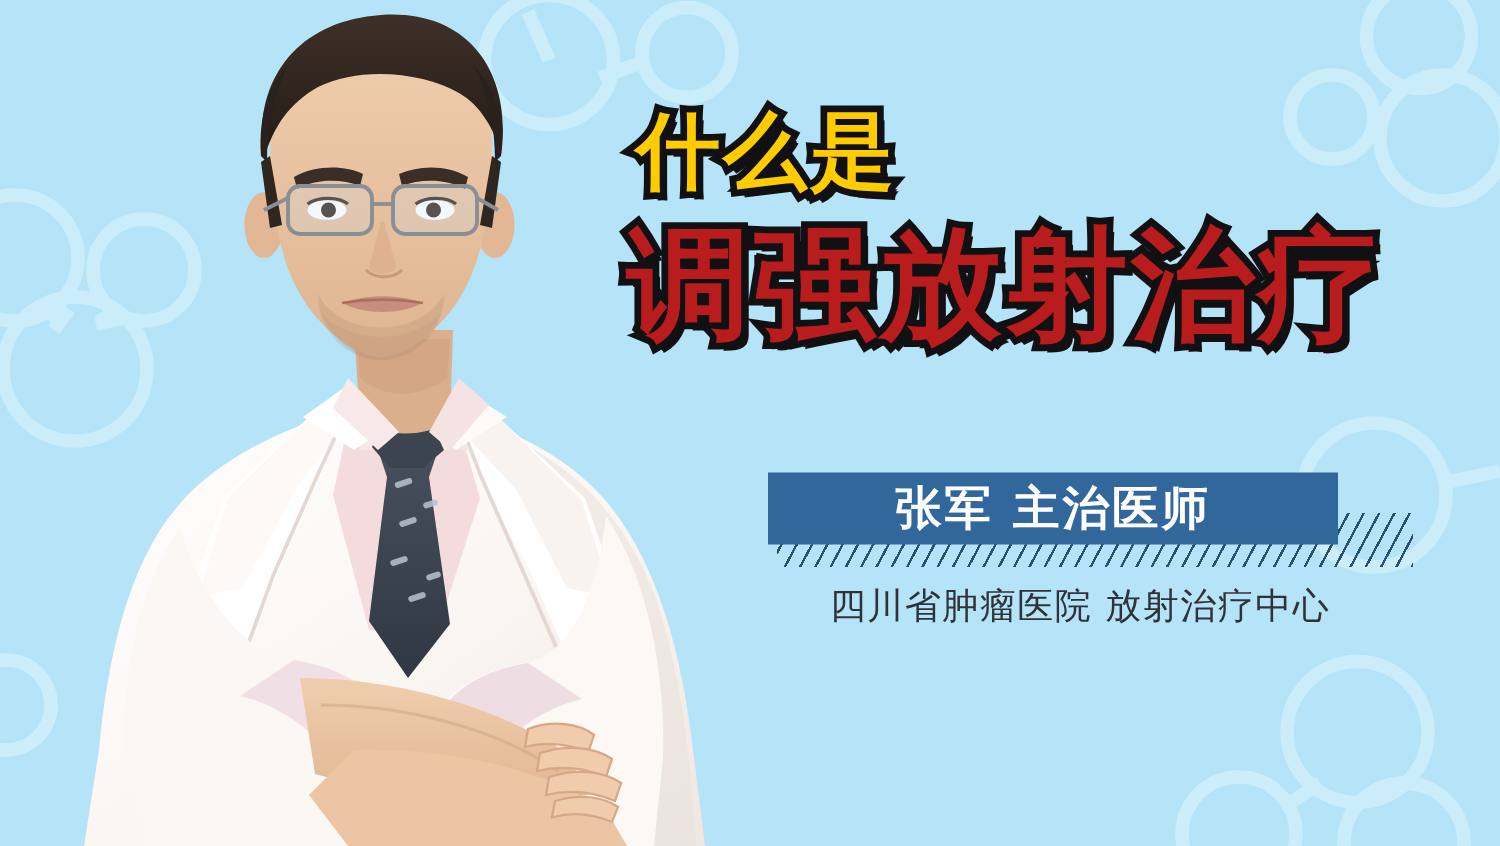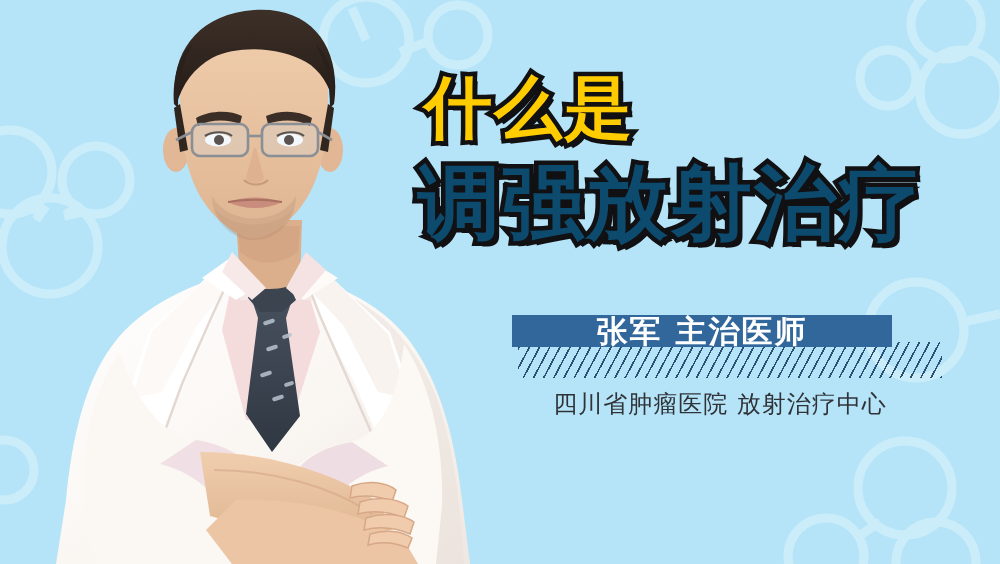--- a/index.html
+++ b/index.html
@@ -52,21 +52,21 @@
     color: #ffcc00;
     letter-spacing: 2px;
     line-height: 1.0;
     white-space: nowrap;
     -webkit-text-stroke: 9px #111013;
     paint-order: stroke fill;
     text-shadow:
        4px 4px 0 #111013,
        5px 5px 0 #111013;
   }
-  .headline-line.l1 { font-size: 68px; margin-left: 6px; }
+  .headline-line.l1 { font-size: 56px; margin-left: 6px; }
   .headline-line.l2 { font-size: 82px; margin-top: 20px; margin-left: 0px; }
 
   
   #name-banner-wrap {
     position: absolute;
     left: 500px;
     top: 310px;
     width: 440px;
     height: 72px;
     z-index: 6;
@@ -81,21 +81,21 @@
         -62deg,
         #2c4f74 0px, #2c4f74 1.6px,
         rgba(0,0,0,0) 1.6px, rgba(0,0,0,0) 9px);
     z-index: 1;
   }
   #name-banner {
     position: absolute;
     left: 12px;
     top: 5px;
     width: 380px;
-    height: 32px;
+    height: 48px;
     background: #336699;
     background: #32679c;
     z-index: 2;
     display: flex;
     align-items: center;
     justify-content: center;
   }
   #name-banner .banner-text {
     color: #ffffff;
     font-family: "DejaVu Sans", "Liberation Sans", sans-serif;
@@ -308,21 +308,21 @@
 
         <path d="M214 208 C232 230 276 230 294 208 C286 228 268 240 254 240 C240 240 222 228 214 208 Z" fill="#d3a582" opacity="0.4"></path>
 
         <path d="M212 196 C228 226 280 226 296 196 C296 222 276 240 254 240 C232 240 212 222 212 196 Z" fill="#9a7b63" opacity="0.18"></path>
       </g>
     </svg>
   </div>
 
   <div id="headline">
     <div class="headline-line l1" style="color: rgb(255, 204, 0); -webkit-text-stroke: 9px rgb(17, 16, 19);">什么是</div>
-    <div class="headline-line l2" style="color: #0c4a6e; -webkit-text-stroke: 9px rgb(17, 16, 19);">调强放射治疗</div>
+    <div class="headline-line l2" style="color: #b91c1c; -webkit-text-stroke: 9px rgb(17, 16, 19);">调强放射治疗</div>
   </div>
 
   <div id="name-banner-wrap">
     <div id="hatch-strip" style="background-image: repeating-linear-gradient(-62deg, rgb(44, 79, 116) 0px, rgb(44, 79, 116) 1.6px, rgba(0, 0, 0, 0) 1.6px, rgba(0, 0, 0, 0) 9px);"></div>
     <div id="name-banner" style="background: rgb(50, 103, 156);">
       <span class="banner-text" style="color: rgb(255, 255, 255);">张军  主治医师</span>
     </div>
   </div>
 
   <div id="affiliation" style="color: rgb(47, 51, 56);">四川省肿瘤医院  放射治疗中心</div>

